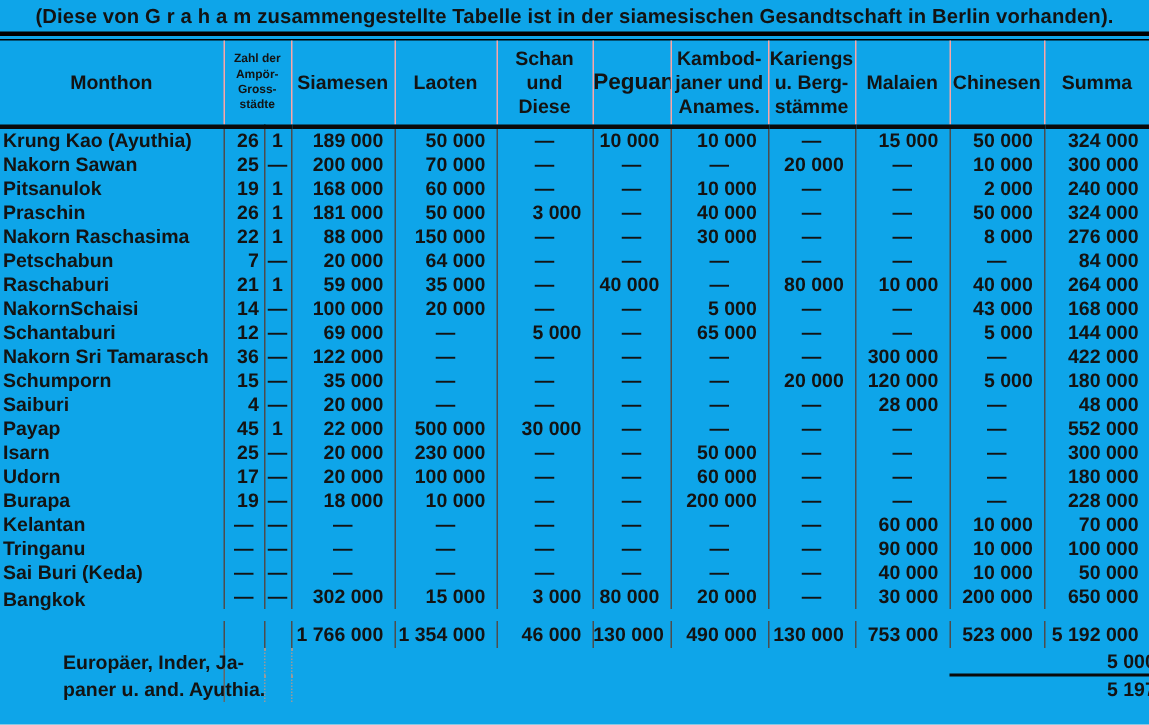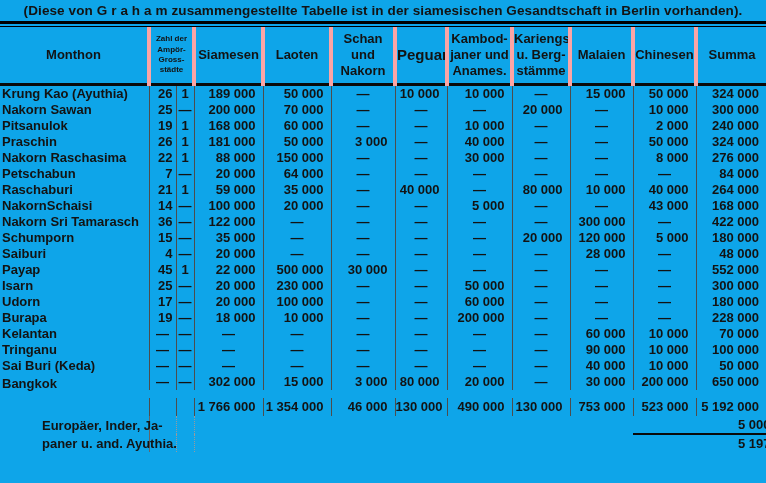--- a/index.html
+++ b/index.html
@@ -14,21 +14,21 @@
   }
   .title-rule{
     margin-top:3px;height:2px;
     border-top:3px solid #000;border-bottom:1px solid #000;
   }
   table.tbl{
     border-collapse:collapse;table-layout:fixed;width:766px;
   }
   .tbl th{
     font-size:13px;font-weight:700;text-align:center;vertical-align:middle;
-    border-right:4px solid #fca5a5;border-bottom:3px solid #0a0a0a;
+    border-right:1px solid #fca5a5;border-bottom:3px solid #0a0a0a;
     white-space:pre-line;height:56px;line-height:1.22;padding:0;overflow:hidden;
   }
   .tbl th:last-child{border-right:none;}
   .tbl th.th-small{font-size:8px;line-height:1.3;}
   .tbl th.th-peg{font-size:15px;}
   .tbl td{
     height:16px;line-height:16px;font-size:13px;font-weight:700;
     padding:0;border-right:1px solid #4d4d4d;white-space:nowrap;overflow:visible;
   }
   .tbl td:last-child{border-right:none;}
@@ -70,21 +70,21 @@
       <tr>
         <th>Monthon</th>
         <th colspan="2" class="th-small">Zahl der
 Ampör-
 Gross-
 städte</th>
         <th>Siamesen</th>
         <th>Laoten</th>
         <th>Schan
 und
-Nakorn</th>
+Diese</th>
         <th class="th-peg">Peguaner</th>
         <th>Kambod-
 janer und
 Anames.</th>
         <th>Kariengs
 u. Berg-
 stämme</th>
         <th>Malaien</th>
         <th>Chinesen</th>
         <th>Summa</th>
@@ -195,20 +195,34 @@
           <td class="z2 dash">—</td>
           <td class="num">100 000</td>
           <td class="num">20 000</td>
           <td class="dash">—</td>
           <td class="dash">—</td>
           <td class="num">5 000</td>
           <td class="dash">—</td>
           <td class="dash">—</td>
           <td class="num">43 000</td>
           <td class="num">168 000</td>
+        </tr>
+        <tr>
+          <td class="name">Schantaburi</td>
+          <td class="z1 num">12</td>
+          <td class="z2 dash">—</td>
+          <td class="num">69 000</td>
+          <td class="dash">—</td>
+          <td class="num">5 000</td>
+          <td class="dash">—</td>
+          <td class="num">65 000</td>
+          <td class="dash">—</td>
+          <td class="dash">—</td>
+          <td class="num">5 000</td>
+          <td class="num">144 000</td>
         </tr>
         <tr>
           <td class="name">Nakorn Sri Tamarasch</td>
           <td class="z1 num">36</td>
           <td class="z2 dash">—</td>
           <td class="num">122 000</td>
           <td class="dash">—</td>
           <td class="dash">—</td>
           <td class="dash">—</td>
           <td class="dash">—</td>

